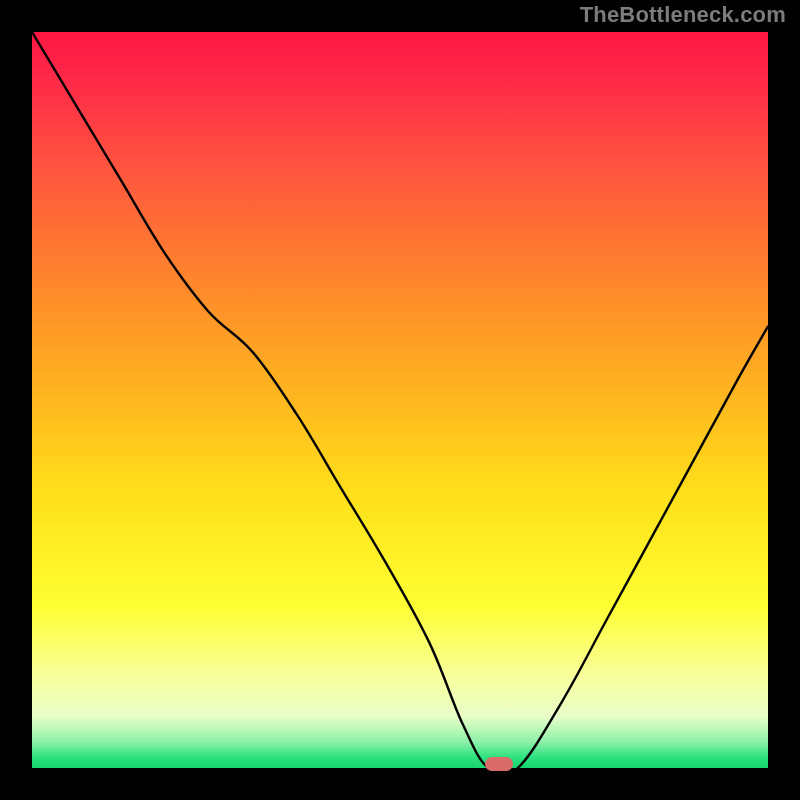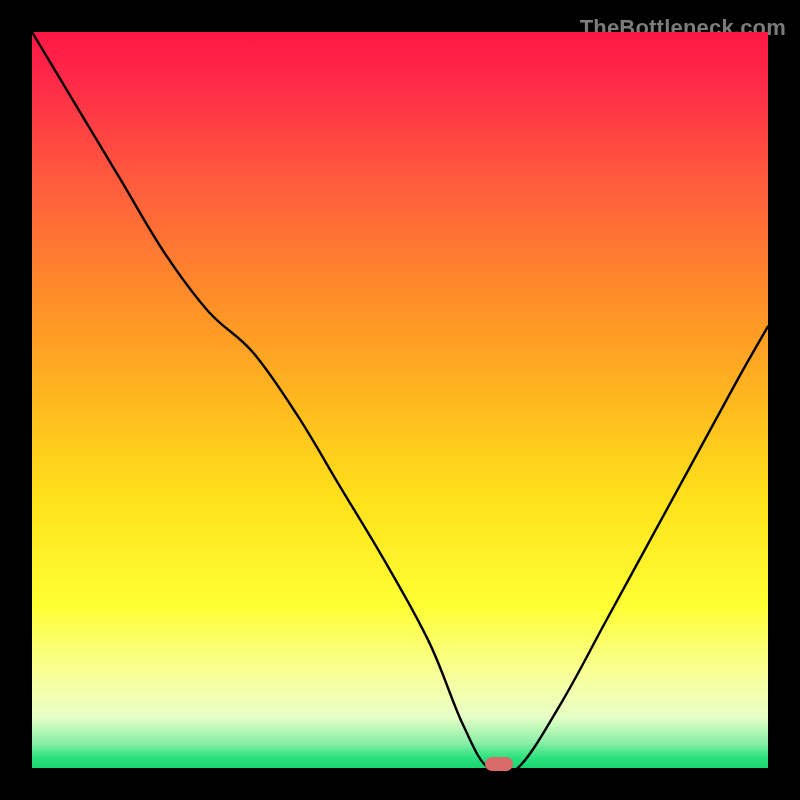--- a/index.html
+++ b/index.html
@@ -19,21 +19,20 @@
   }
   .watermark {
     position: absolute;
     top: 2px;
     right: 14px;
     color: #7c7c7c;
     font-size: 22px;
     font-weight: 600;
     letter-spacing: 0.2px;
     font-family: Arial, Helvetica, sans-serif;
-    margin-top: 13px;
   }
   .plot-area {
     position: absolute;
     left: 32px;
     top: 32px;
     width: 736px;
     height: 736px;
   }
   svg {
     display: block;

